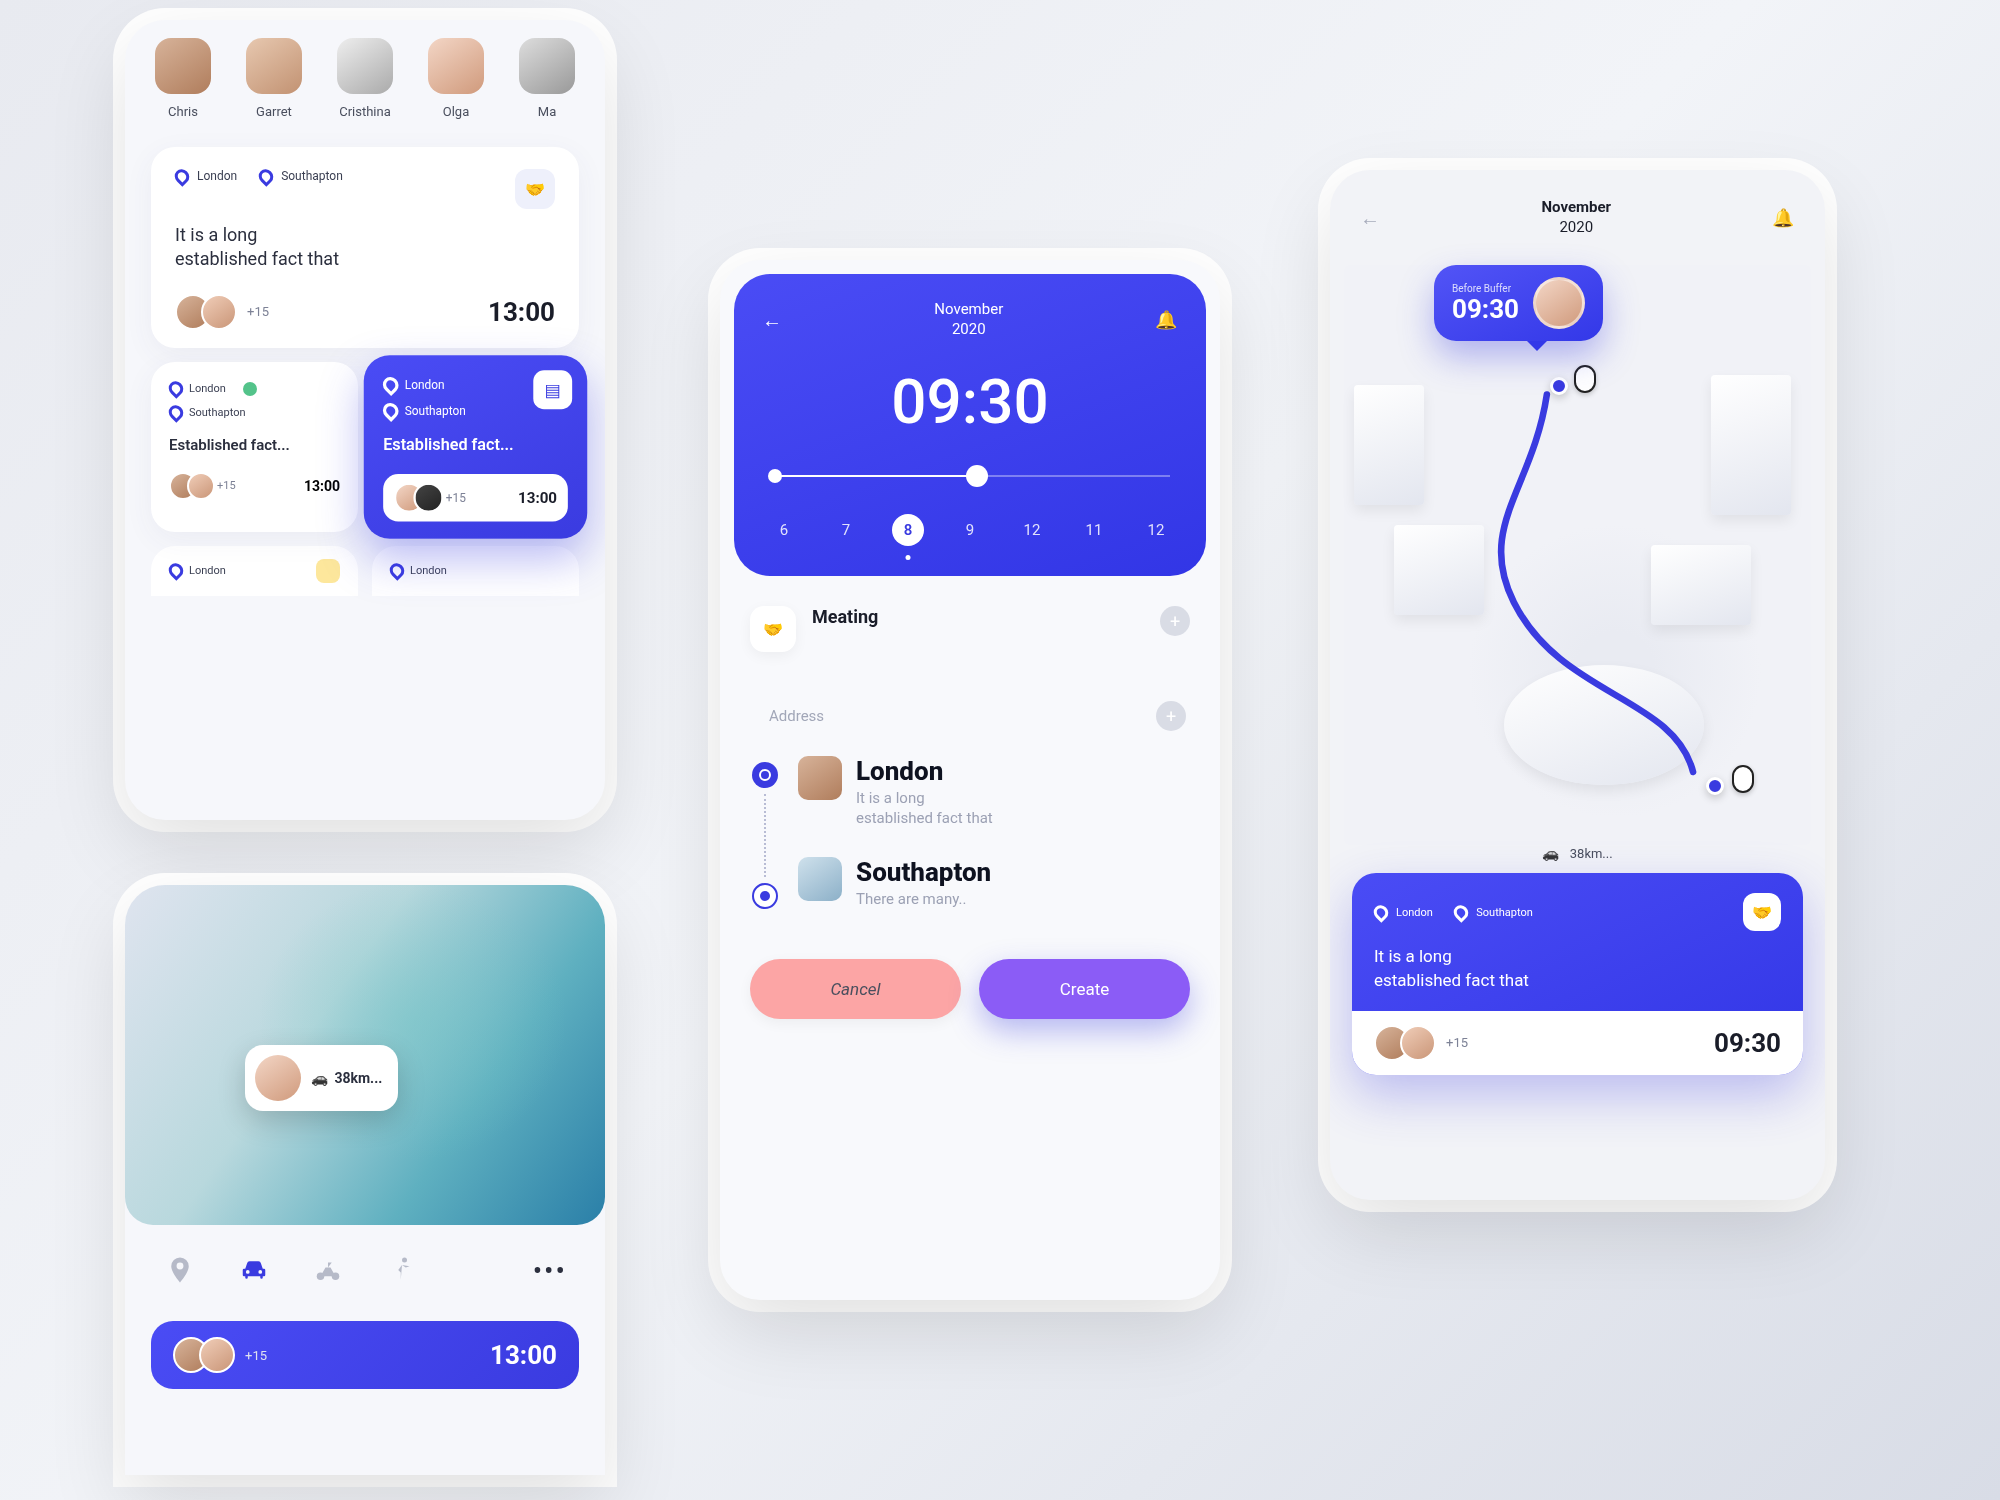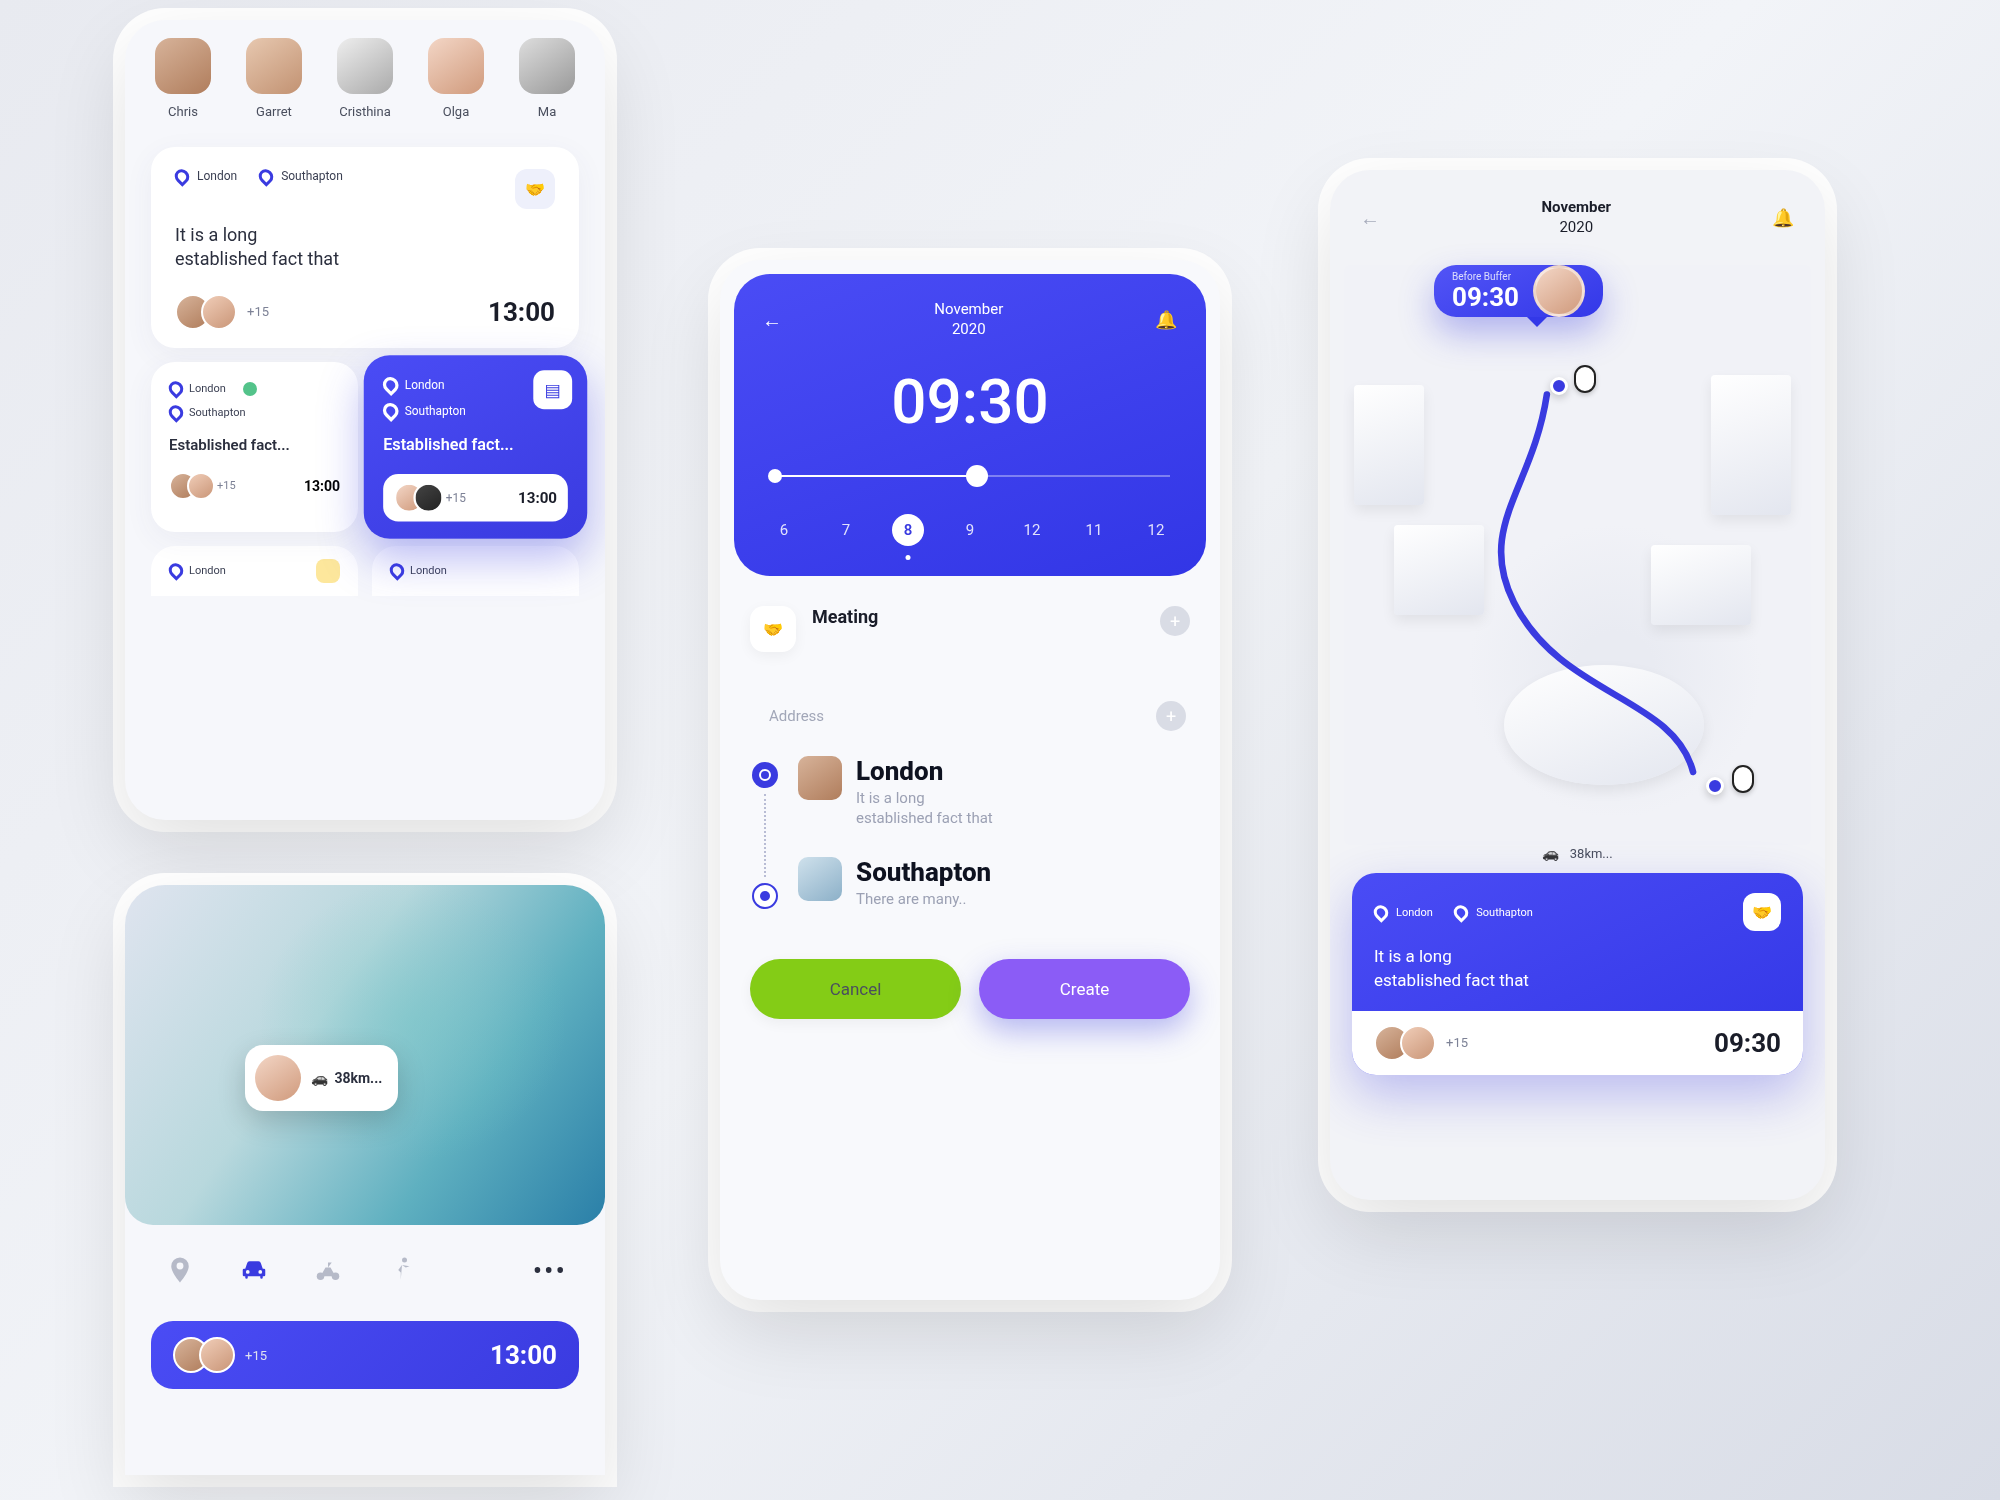--- a/index.html
+++ b/index.html
@@ -132,38 +132,38 @@
   .route-dot.o::after{background:#3a3be0;border:none;width:10px;height:10px;}
   .route-items{flex:1;display:flex;flex-direction:column;gap:28px;}
   .route-item{display:flex;gap:14px;align-items:flex-start;}
   .route-av{width:44px;height:44px;border-radius:10px;background:linear-gradient(145deg,#d7b39a,#b07d5c);}
   .route-av.v2{background:linear-gradient(145deg,#cfe1ec,#8cb0c8);}
   .route-item .city{font-size:26px;font-weight:800;color:#0e1220;}
   .route-item .sub{font-size:15px;color:#9ca1b4;line-height:1.35;margin-top:2px;}
 
   .btn-row{display:flex;gap:18px;margin:50px 30px 0;}
   .btn{flex:1;height:60px;border-radius:30px;display:flex;align-items:center;justify-content:center;font-size:17px;cursor:pointer;}
-  .btn.cancel{background:#84cc16;color:#4a4f5e;box-shadow:0 4px 14px rgba(0,0,0,0.05);}
+  .btn.cancel{background:#fca5a5;color:#4a4f5e;box-shadow:0 4px 14px rgba(0,0,0,0.05);font-style:italic;}
   .btn.create{background:#8b5cf6;color:#fff;box-shadow:0 12px 30px rgba(58,59,224,0.35);}
 
   
   #p4 { left:1330px; top:170px; width:495px; height:1030px; background:#f2f3f7;}
   #p4 .hdr4{display:flex;align-items:center;justify-content:space-between;padding:28px 30px;}
   #p4 .hdr4 .title{text-align:center;font-size:15px;color:#1a1d29;line-height:1.3;}
   #p4 .hdr4 .arrow,#p4 .hdr4 .bell{color:#a7abbb;}
   .map{position:relative;height:580px;margin:0 14px;
     background:
       radial-gradient(circle at 58% 70%, #e9ebf2 8%, #f1f2f7 30%),
       linear-gradient(#eef0f5,#eaecf3);
     border-radius:8px;overflow:visible;}
   .bldg{position:absolute;background:linear-gradient(160deg,#fff,#e3e6ef);border-radius:4px;box-shadow:0 6px 14px rgba(0,0,0,0.07);}
   .buffer-card{
     position:absolute;left:90px;top:0;
     background:linear-gradient(155deg,#5254f6,#3338e8);border-radius:22px;
-    padding:0 18px;color:#fff;display:flex;align-items:center;gap:14px;
+    padding:12px 18px;color:#fff;display:flex;align-items:center;gap:14px;
     box-shadow:0 16px 34px rgba(58,59,224,0.35);
   }
   .buffer-card::after{content:'';position:absolute;bottom:-10px;left:55%;width:0;height:0;border:10px solid transparent;border-top-color:#3338e8;border-bottom:none;}
   .buffer-card .txt .l{font-size:10px;opacity:.8;}
   .buffer-card .txt .t{font-size:26px;font-weight:700;}
   .buffer-card .bav{width:52px;height:52px;border-radius:50%;background:linear-gradient(145deg,#f3d6c6,#d09a7c);border:3px solid rgba(255,255,255,.5);}
 
   .path{position:absolute;left:0;top:0;width:100%;height:100%;pointer-events:none;}
   .marker{position:absolute;width:18px;height:18px;border-radius:50%;background:#3a3be0;border:3px solid #fff;box-shadow:0 3px 8px rgba(0,0,0,.2);}
   .person-chip{position:absolute;width:22px;height:28px;background:#fff;border-radius:11px;border:2px solid #222;box-shadow:0 2px 5px rgba(0,0,0,.2);}

